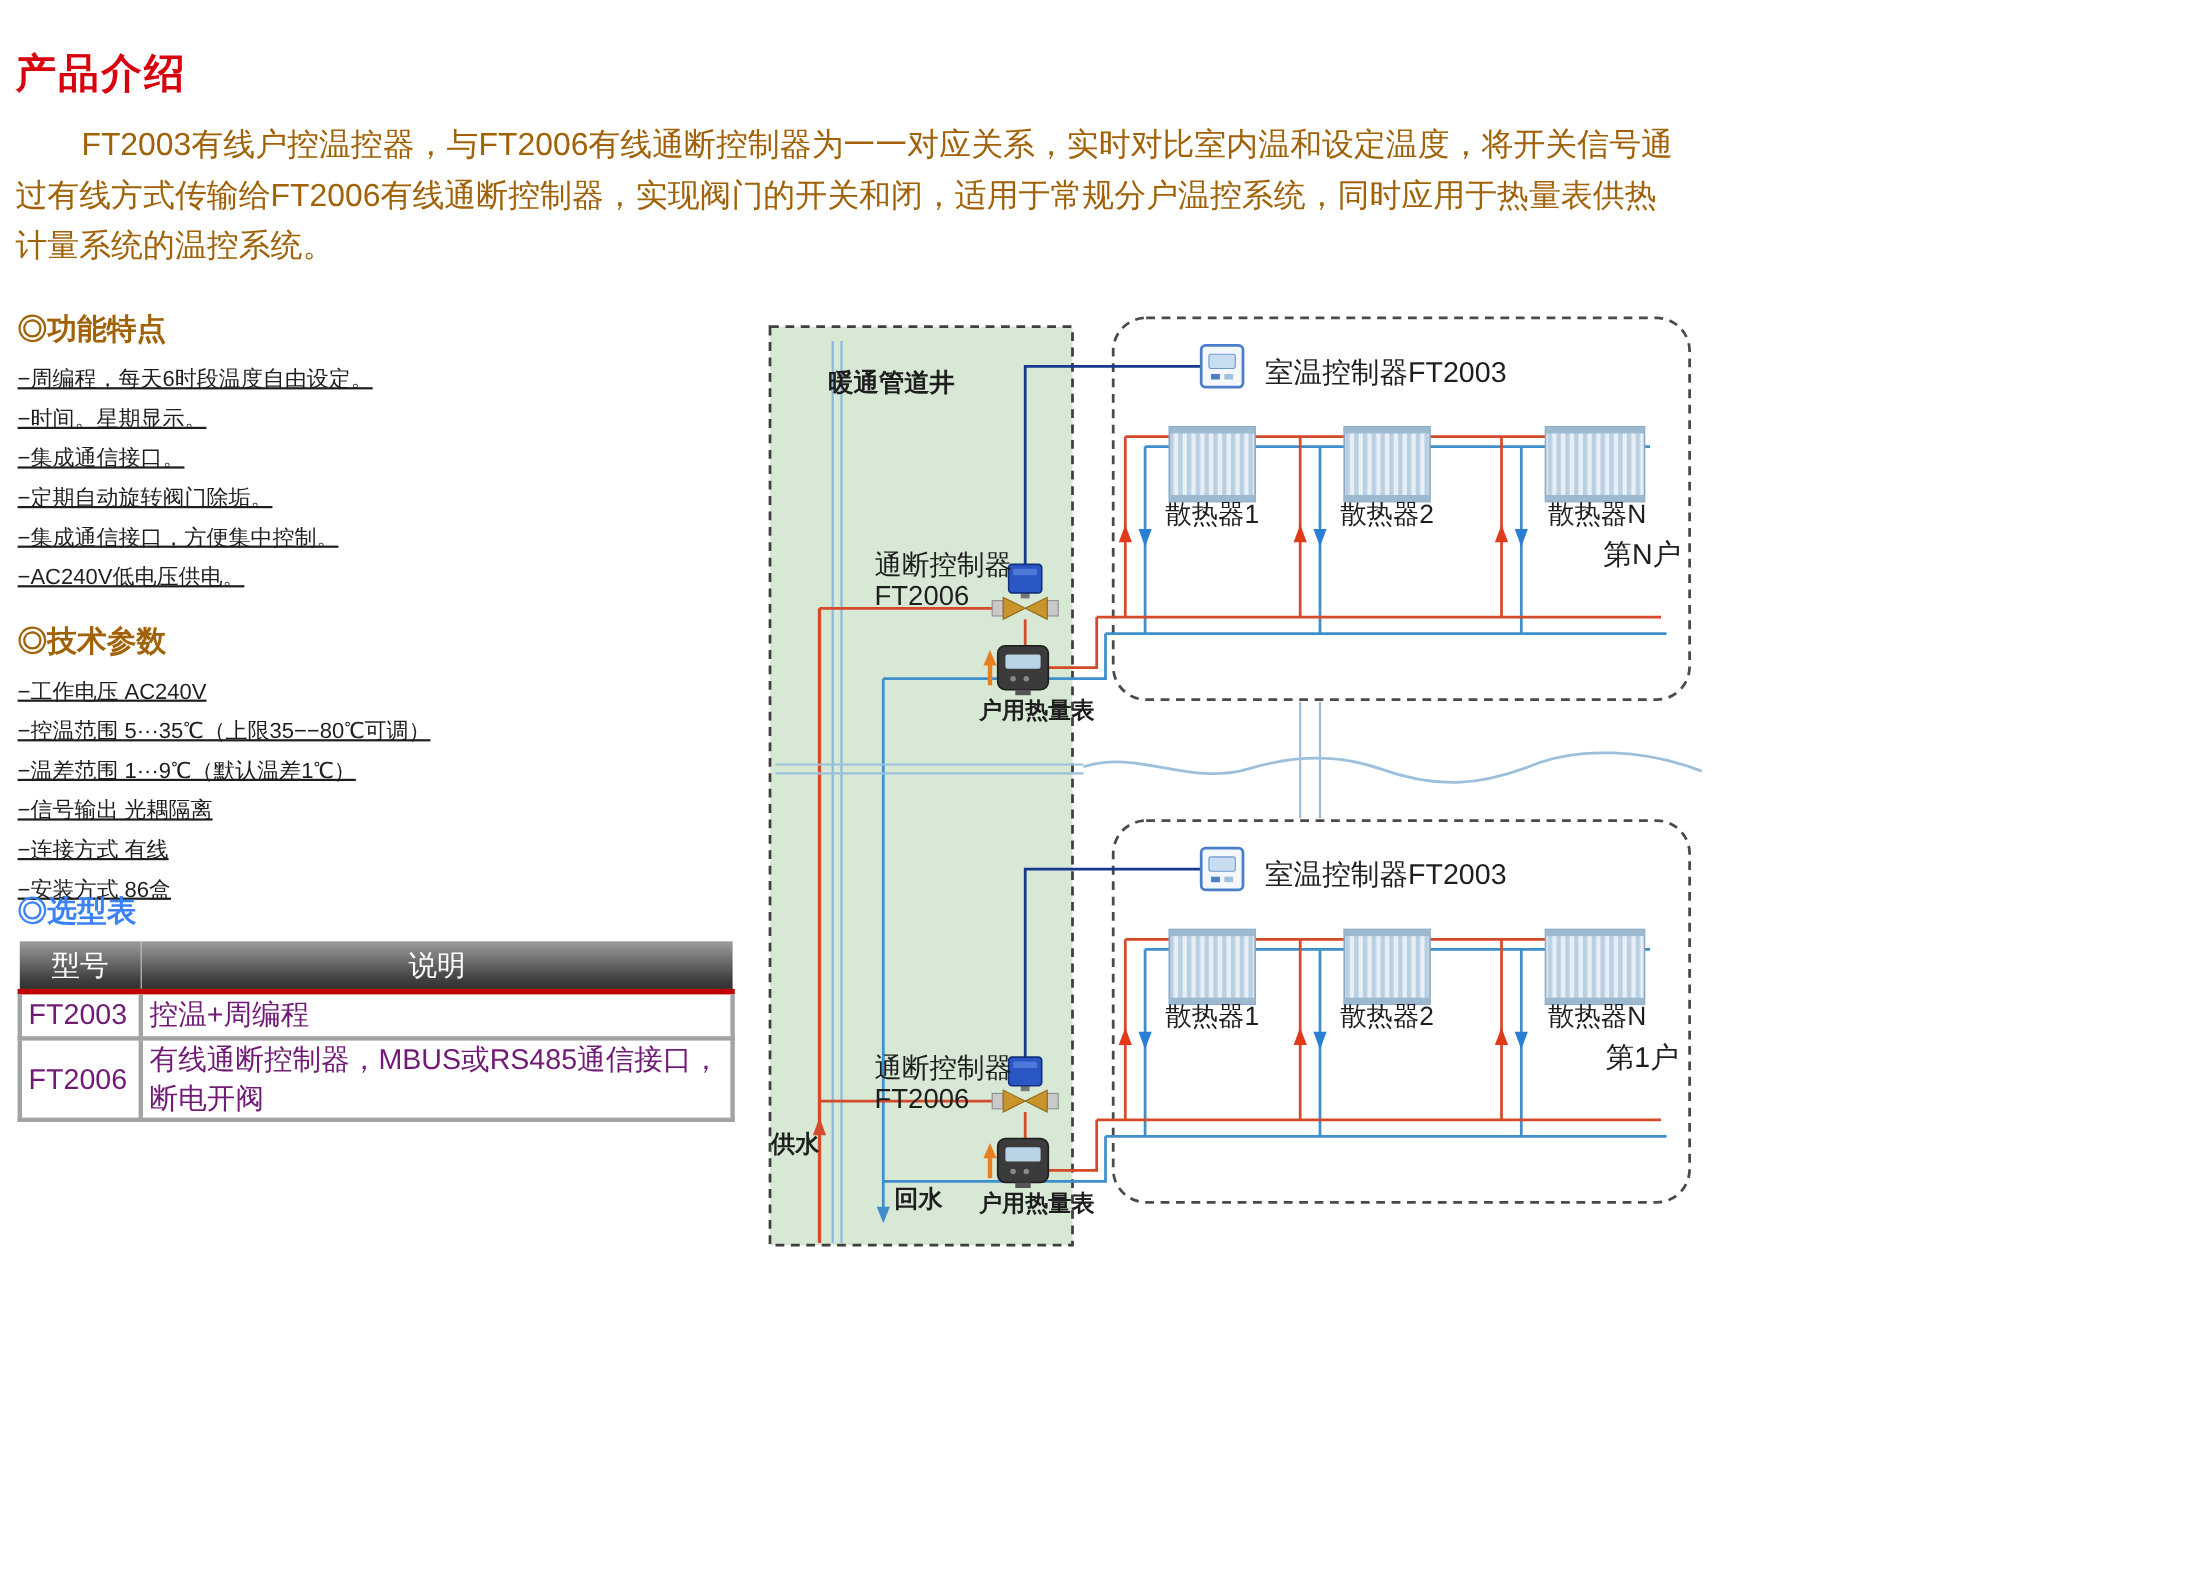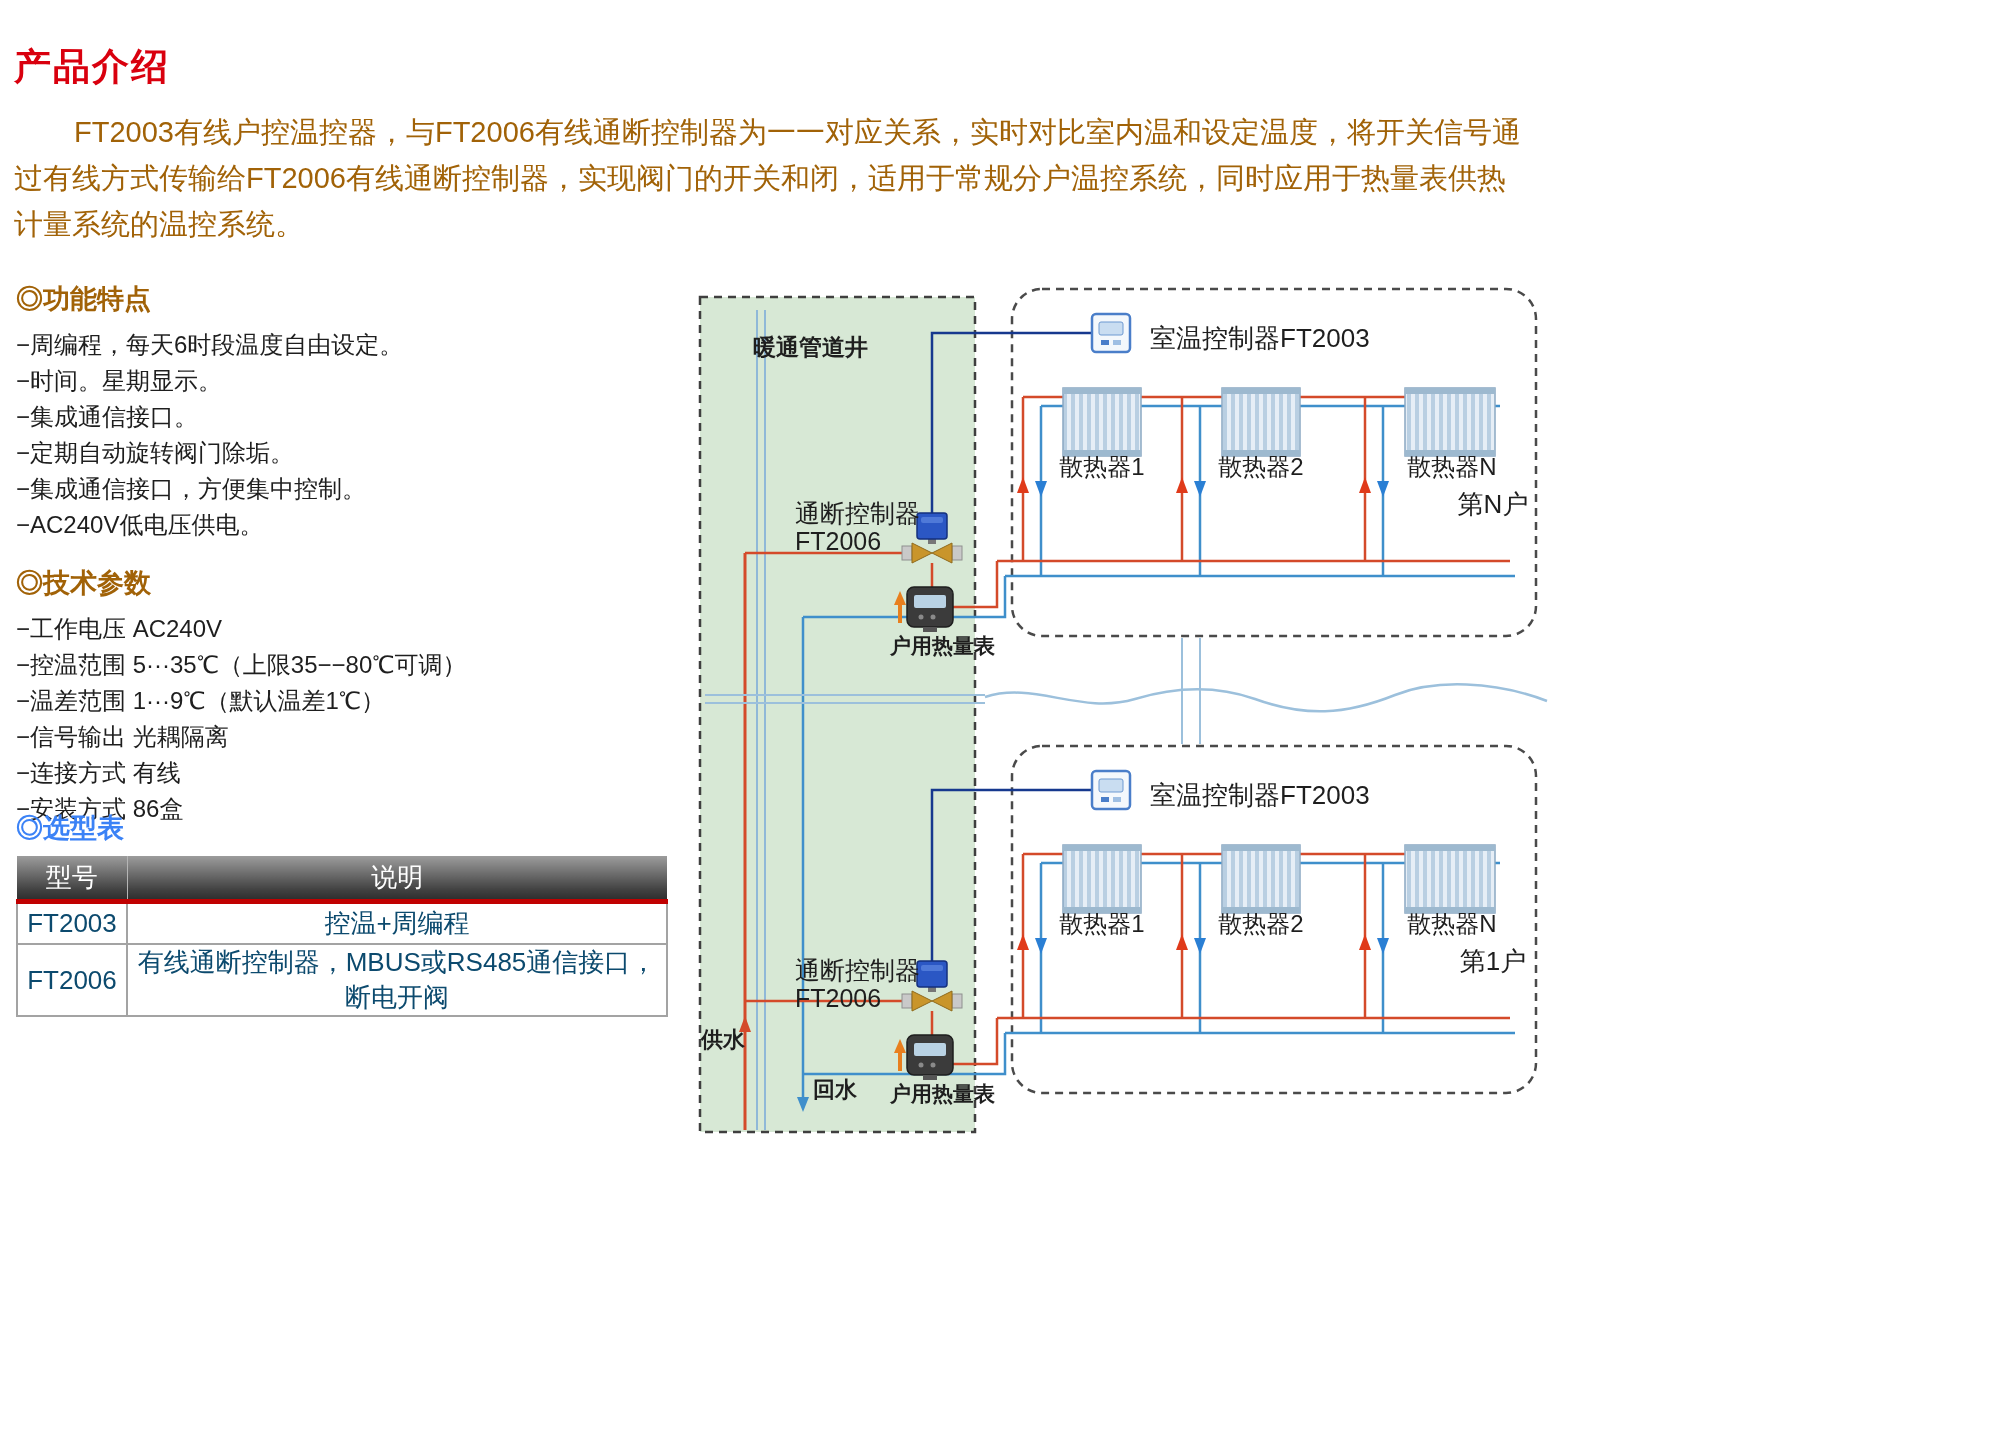--- a/index.html
+++ b/index.html
@@ -12,41 +12,41 @@
   .title {
     position: absolute; left: 14px; top: 42px; margin: 0;
     font-size: 37px; font-weight: bold; color: #d9000e; letter-spacing: 2px;
   }
   .intro {
     position: absolute; left: 14px; top: 110px; width: 1510px; margin: 0;
     font-size: 29px; line-height: 1.58; text-indent: 60px; color: #a16207;
   }
   .section { position: absolute; left: 16px; width: 660px; }
   .section h2 { margin: 0 0 10px 0; font-size: 27px; font-weight: bold; color: #a16207; }
-  .section ul { list-style: none; margin: 0; padding: 0; font-size: 24px; color: #1e1e1e; }
+  .section ul { list-style: none; margin: 0; padding: 0; font-size: 20px; color: #1e1e1e; text-decoration: underline; }
   .section li { height: 36px; line-height: 36px; white-space: nowrap; }
   #features { top: 281px; }
   #specs { top: 565px; }
   .sel-heading {
     position: absolute; left: 16px; top: 810px; margin: 0;
     font-size: 27px; font-weight: bold; color: #3b82f6;
   }
   .sel-table {
     position: absolute; left: 16px; top: 856px; width: 652px;
     border-collapse: collapse; font-size: 26px; table-layout: fixed;
   }
   .sel-table th {
     background: linear-gradient(180deg, #9c9c9c, #6e6e6e 40%, #424242 78%, #2f2f2f);
     color: #ffffff; font-weight: normal; height: 45px;
     border-bottom: 5px solid #c00000;
   }
   .sel-table th:first-child { width: 110px; border-right: 1px solid #b5b5b5; }
   .sel-table td {
-    border: 2px solid #a3a3a3; height: 43px; text-align: center;
-    background: #ffffff; color: #0c4a6e; padding: 0 6px;
+    border: 4px solid #a3a3a3; height: 43px; text-align: left;
+    background: #ffffff; color: #701a75; padding: 0 6px;
   }
   .diagram { position: absolute; left: 695px; top: 285px; width: 860px; height: 870px; }
   svg text { font-family: "Liberation Sans", sans-serif; fill: #1e1e1e; }
 </style>
 </head>
 <body>
 
 <div class="page">
 
   <h1 class="title">产品介绍</h1>

